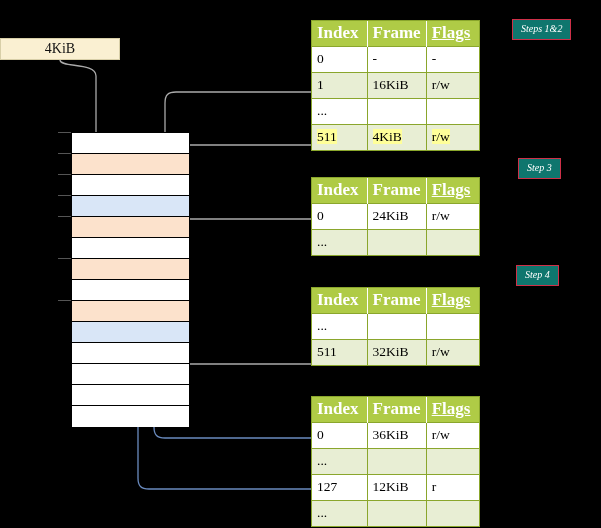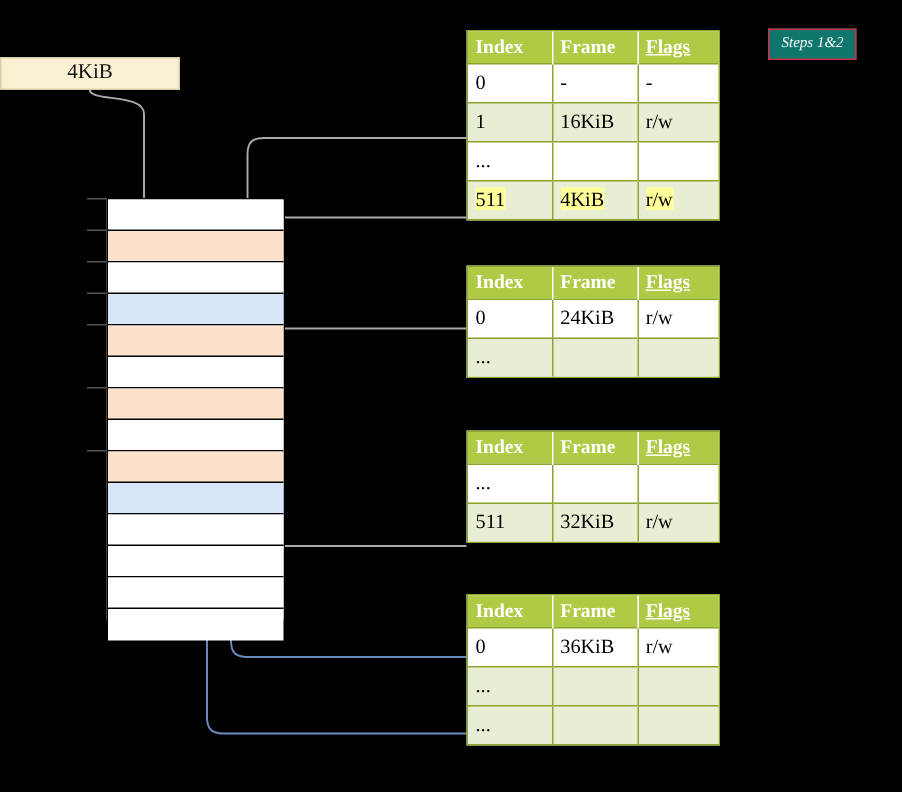--- a/index.html
+++ b/index.html
@@ -58,21 +58,21 @@
   
   .pt{
     position:absolute;
     border:1px solid #8aa62c;
     box-sizing:border-box;
     background:#fff;
   }
   .pt table{border-collapse:collapse;width:100%;}
   .pt th{
     background:#afcb46;color:#fff;font-weight:bold;
-    font-size:13px;text-align:left;
+    font-size:17px;text-align:left;
     padding:3px 5px 4px 5px;
     border-right:1px solid #fff;
     line-height:1.05;
   }
   .pt th:last-child{border-right:none;text-decoration:underline;}
   .pt td{
     font-size:13.5px;text-align:left;
     padding:3px 5px 4px 5px;
     border-right:1px solid #8aa62c;
     border-top:1px solid #8aa62c;
@@ -135,20 +135,22 @@
     </g>
 
     <g>
       <path d="M311,489 L149,489 C141,489 138,486 138,478 L138,212" fill="none" stroke="#6a8bbf" stroke-width="1.3" marker-end="url(#ahead-blue-up)"></path>
     </g>
   </svg>
 
   <div class="srcbox" id="srcbox">4KiB</div>
 
   <div class="badge" id="badge-steps12">Steps 1&amp;2</div>
+  <div class="badge" id="badge-step3">Step 3</div>
+  <div class="badge" id="badge-step4">Step 4</div>
 
   <div class="memcol" id="memcol">
       <div class="memrow"></div>
       <div class="memrow orange"></div>
       <div class="memrow"></div>
       <div class="memrow blue"></div>
       <div class="memrow orange"></div>
       <div class="memrow"></div>
       <div class="memrow orange"></div>
       <div class="memrow"></div>
@@ -281,20 +283,25 @@
           <tr>
             <td>0</td>
             <td>36KiB</td>
             <td>r/w</td>
           </tr>
           <tr class="alt">
             <td>...</td>
             <td></td>
             <td></td>
           </tr>
+          <tr>
+            <td>127</td>
+            <td>12KiB</td>
+            <td>r</td>
+          </tr>
           <tr class="alt">
             <td>...</td>
             <td></td>
             <td></td>
           </tr>
         </tbody>
       </table>
     </div>
 
 </div>

